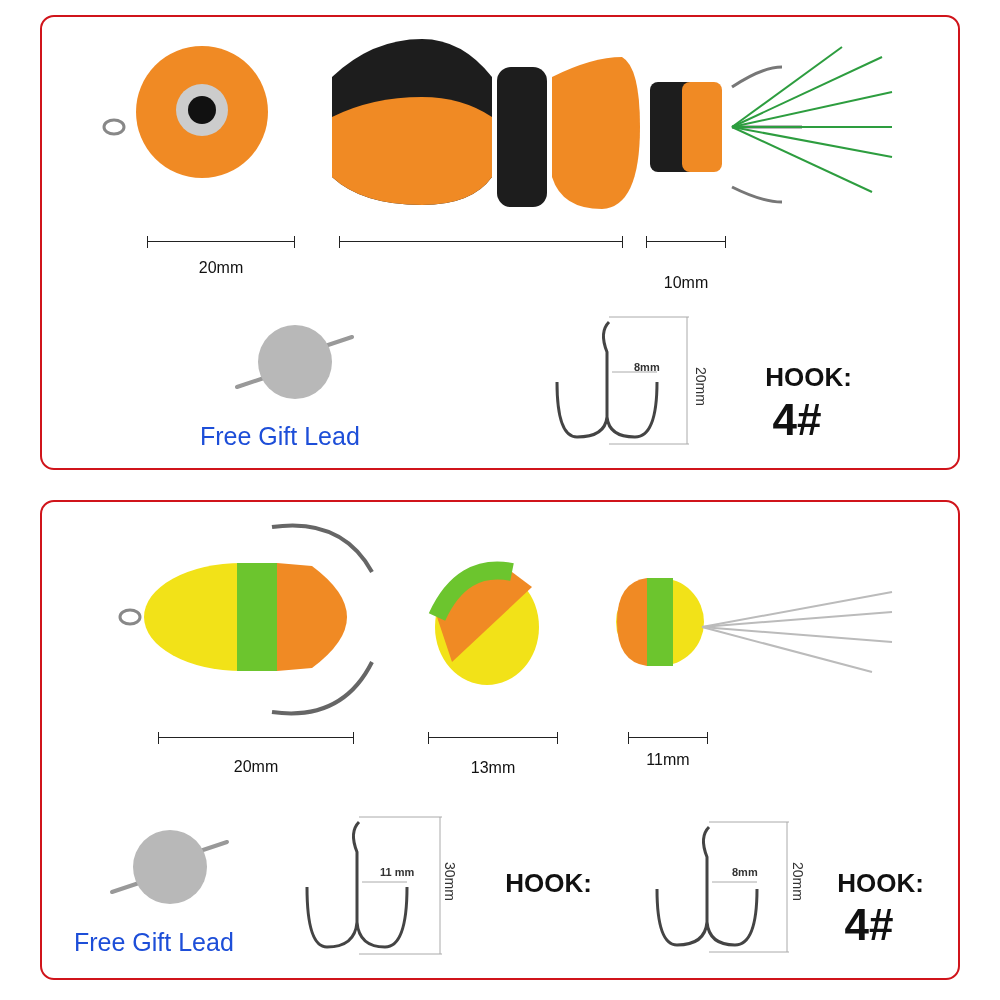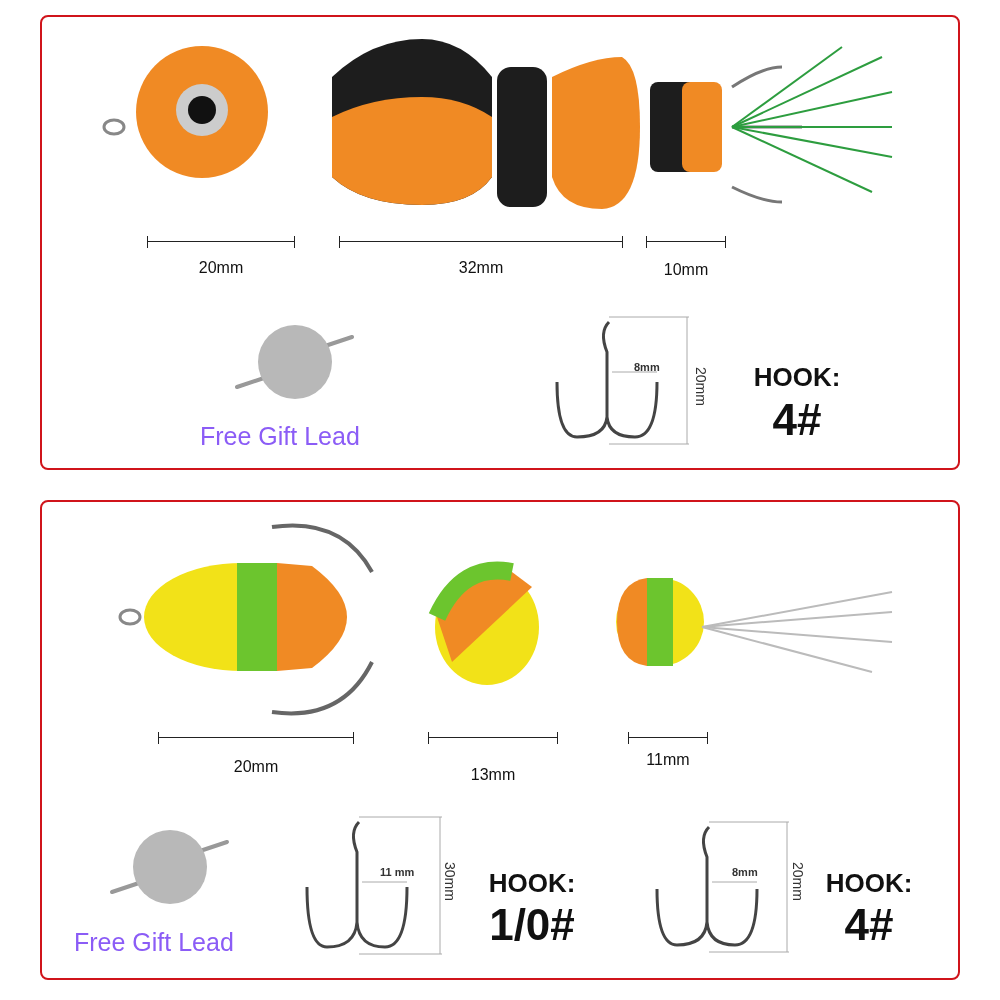--- a/index.html
+++ b/index.html
@@ -1,25 +1,25 @@
 <!DOCTYPE html>
 <html><head>
 <meta charset="utf-8">
 <style>
   html,body{margin:0;padding:0;background:#fff;}
   body{width:1000px;height:1000px;position:relative;overflow:hidden;font-family:"Liberation Sans",sans-serif;}
-  .panel{position:absolute;left:40px;width:920px;border:2px solid #d0141b;border-radius:8px;box-sizing:border-box;background:#fff;padding-left:36px;}
+  .panel{position:absolute;left:40px;width:920px;border:2px solid #d0141b;border-radius:14px;box-sizing:border-box;background:#fff;padding-left:36px;}
   #p1{top:15px;height:455px;}
   #p2{top:500px;height:480px;}
   .abs{position:absolute;}
   .dim{position:absolute;height:12px;border-left:1px solid #222;border-right:1px solid #222;box-sizing:border-box;}
   .dim::after{content:"";position:absolute;left:0;right:0;top:5px;border-top:1px solid #222;}
   .dimlabel{position:absolute;font-size:16px;color:#111;text-align:center;}
-  .gift{position:absolute;color:#8b5cf6;font-size:25px;}
-  .hooklbl{position:absolute;font-weight:bold;font-size:26px;color:#111;text-align:center;}
+  .gift{position:absolute;color:#1d4ed8;font-size:25px;}
+  .hooklbl{position:absolute;font-weight:bold;font-size:26px;color:#111;text-align:right;}
   .hooksize{position:absolute;font-weight:bold;font-size:44px;color:#111;text-align:center;}
   .vtext{position:absolute;font-size:14px;color:#333;writing-mode:vertical-rl;}
   .smalltext{position:absolute;font-size:11px;color:#333;font-weight:bold;}
 </style>
 </head>
 <body>
 
 <div class="panel" id="p1">
   <svg class="abs" style="left:0;top:0" width="916" height="451">
 
@@ -41,23 +41,22 @@
         <line x1="690" y1="110" x2="850" y2="75"></line>
       <line x1="690" y1="110" x2="850" y2="110"></line>
         <line x1="690" y1="110" x2="850" y2="140"></line>
       <line x1="690" y1="110" x2="830" y2="175"></line>
         <line x1="690" y1="110" x2="800" y2="30"></line>
     </g>
   </svg>
   <div class="dim" style="left:105px;top:219px;width:148px"></div>
   <div class="dimlabel" style="left:105px;top:242px;width:148px">20mm</div>
   <div class="dim" style="left:297px;top:219px;width:284px"></div>
-  <div class="dimlabel" style="left:297px;top:242px;width:284px">32mm</div>
   <div class="dim" style="left:604px;top:219px;width:80px"></div>
-  <div class="dimlabel" style="left:604px;top:244px;width:80px">10mm</div>
+  <div class="dimlabel" style="left:604px;top:257px;width:80px">10mm</div>
 
   <svg class="abs" style="left:185px;top:300px" width="140" height="90">
     <path d="M10 70 L40 60 M95 30 L125 20" stroke="#999" stroke-width="4" stroke-linecap="round"></path>
     <circle cx="68" cy="45" r="37" fill="#b8b8b8"></circle>
   </svg>
   <div class="gift" style="left:158px;top:405px">Free Gift Lead</div>
 
   <svg class="abs" style="left:505px;top:295px" width="150" height="140">
     <path d="M62 10 Q52 20 60 40 L60 105 Q58 125 30 125 Q10 125 10 70 M60 105 Q62 125 88 125 Q110 125 110 70" stroke="#444" stroke-width="3" fill="none"></path>
     <line x1="62" y1="5" x2="142" y2="5" stroke="#aaa"></line>
@@ -87,41 +86,40 @@
     <g stroke="#bbb" stroke-width="2">
       <line x1="660" y1="125" x2="850" y2="90"></line>
         <line x1="660" y1="125" x2="850" y2="110"></line>
       <line x1="660" y1="125" x2="850" y2="140"></line>
         <line x1="660" y1="125" x2="830" y2="170"></line>
     </g>
   </svg>
   <div class="dim" style="left:116px;top:230px;width:196px"></div>
   <div class="dimlabel" style="left:116px;top:256px;width:196px">20mm</div>
   <div class="dim" style="left:386px;top:230px;width:130px"></div>
-  <div class="dimlabel" style="left:386px;top:264px;width:130px">13mm</div>
+  <div class="dimlabel" style="left:386px;top:257px;width:130px">13mm</div>
   <div class="dim" style="left:586px;top:230px;width:80px"></div>
   <div class="dimlabel" style="left:586px;top:249px;width:80px">11mm</div>
 
   <svg class="abs" style="left:60px;top:320px" width="140" height="90">
     <path d="M10 70 L40 60 M95 30 L125 20" stroke="#999" stroke-width="4" stroke-linecap="round"></path>
     <circle cx="68" cy="45" r="37" fill="#b8b8b8"></circle>
   </svg>
   <div class="gift" style="left:32px;top:426px">Free Gift Lead</div>
 
   <svg class="abs" style="left:255px;top:310px" width="150" height="150">
     <path d="M62 10 Q52 20 60 40 L60 110 Q58 135 30 135 Q10 135 10 75 M60 110 Q62 135 88 135 Q110 135 110 75" stroke="#444" stroke-width="3" fill="none"></path>
     <line x1="62" y1="5" x2="145" y2="5" stroke="#aaa"></line>
       <line x1="62" y1="142" x2="145" y2="142" stroke="#aaa"></line>
     <line x1="143" y1="5" x2="143" y2="142" stroke="#aaa"></line>
       <line x1="65" y1="70" x2="110" y2="70" stroke="#aaa"></line>
   </svg>
   <div class="smalltext" style="left:338px;top:364px">11 mm</div>
   <div class="vtext" style="left:400px;top:360px">30mm</div>
   <div class="hooklbl" style="left:430px;top:366px;width:120px">HOOK:</div>
-  <div class="hooksize" style="left:430px;top:398px;width:120px">1/0#</div>
 
   <svg class="abs" style="left:605px;top:315px" width="150" height="145">
     <path d="M62 10 Q52 20 60 40 L60 105 Q58 128 30 128 Q10 128 10 72 M60 105 Q62 128 88 128 Q110 128 110 72" stroke="#444" stroke-width="3" fill="none"></path>
     <line x1="62" y1="5" x2="142" y2="5" stroke="#aaa"></line>
       <line x1="62" y1="135" x2="142" y2="135" stroke="#aaa"></line>
     <line x1="140" y1="5" x2="140" y2="135" stroke="#aaa"></line>
       <line x1="65" y1="65" x2="110" y2="65" stroke="#aaa"></line>
   </svg>
   <div class="smalltext" style="left:690px;top:364px">8mm</div>
   <div class="vtext" style="left:748px;top:360px">20mm</div>

